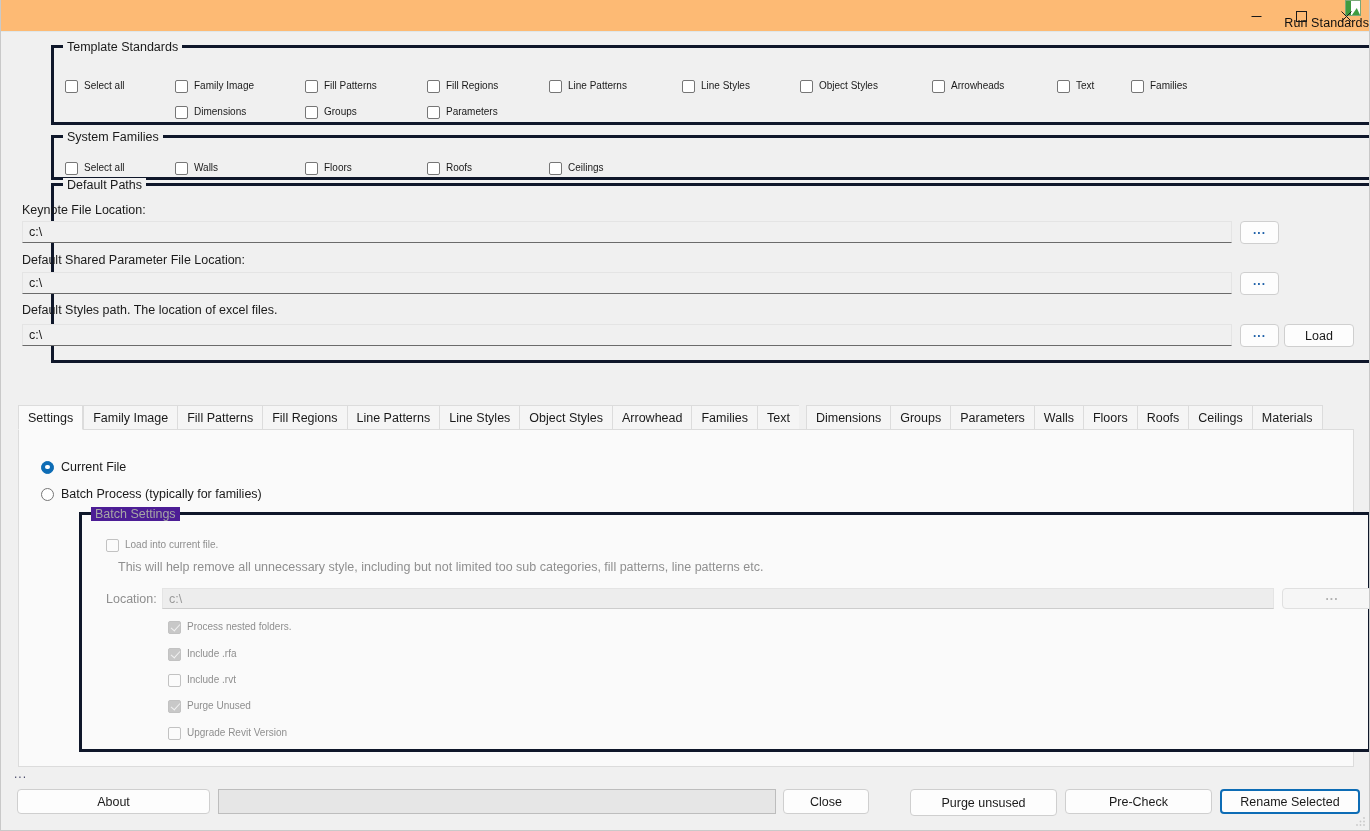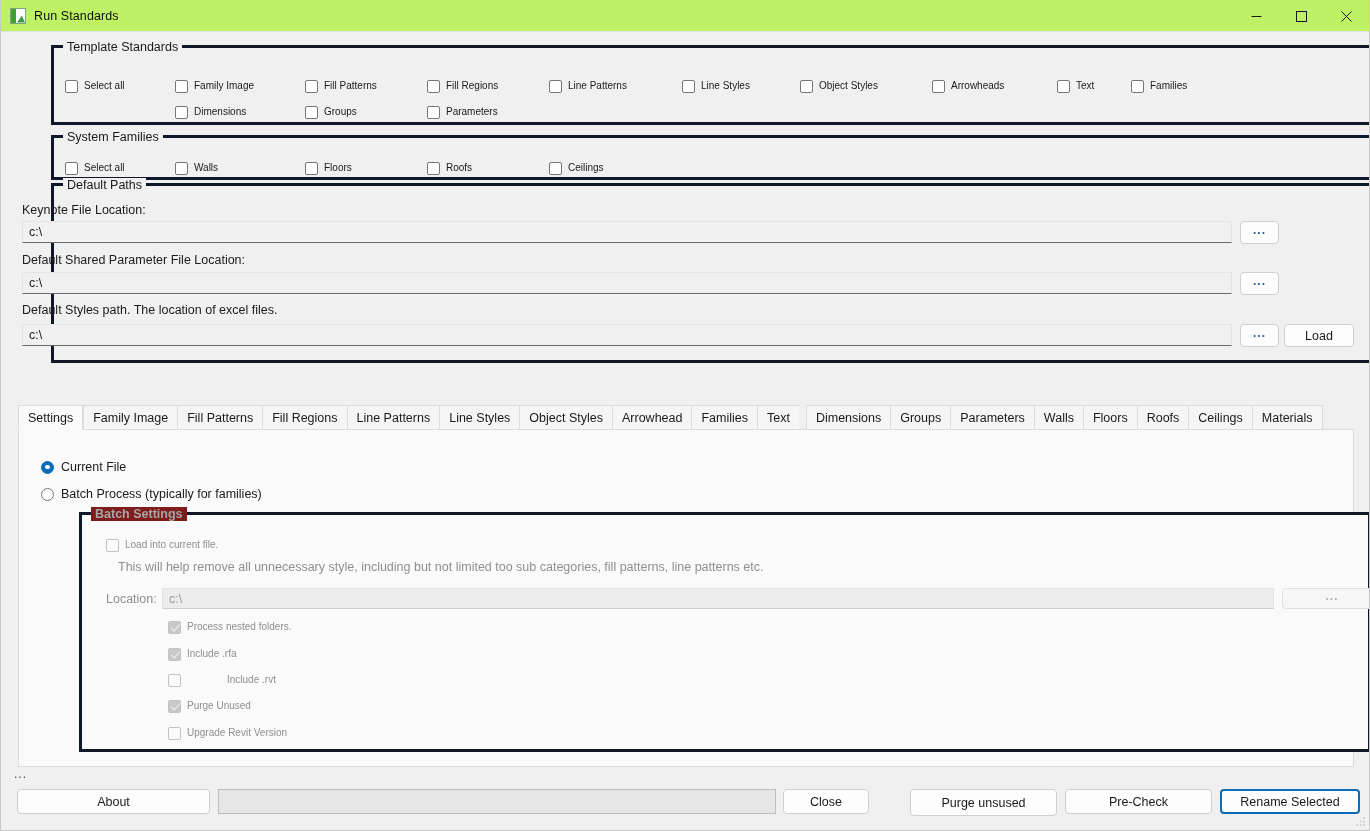--- a/index.html
+++ b/index.html
@@ -19,24 +19,25 @@
     background: #f0f0f0;
     border: 1px solid #c9c9c9;
     border-top: none;
     overflow: hidden;
   }
 
   
   .titlebar {
     position: relative;
     height: 32px;
-    background: #bef264;
+    background: #fdba74;
     display: flex;
-    align-items: center;
+    align-items: flex-end;
     border-bottom: 1px solid #dfe7ea;
+    flex-direction: column;
   }
   .title-icon {
     width: 16px; height: 16px;
     margin-left: 9px; margin-right: 8px;
     position: relative;
     background: #ffffff;
     border: 1px solid #7aa87a;
     flex: 0 0 auto;
   }
   .title-icon::before {
@@ -436,41 +437,41 @@
     <div class="rb sel" style="left:22px; top:30px;">
       <span class="circ"></span>
       <span>Current File</span>
     </div>
     <div class="rb" style="left:22px; top:57px;">
       <span class="circ"></span>
       <span>Batch Process (typically for families)</span>
     </div>
 
     <div class="groupbox disabled" style="left:22px; top:82px; width:1292px; height:240px; background:#fafafa;">
-      <div class="legend" style="background:#7f1d1d;font-weight:bold;">Batch Settings</div>
+      <div class="legend" style="background:#4c1d95;">Batch Settings</div>
 
       <div class="cb dis" style="left:24px; top:23px;text-align:right;">
         <span class="box"></span>
         <span>Load into current file.</span>
       </div>
       <div class="lbl dis" style="left:36px; top:45px;">This will help remove all unnecessary style, including but not limited too sub categories, fill patterns, line patterns etc.</div>
 
       <div class="lbl dis" style="left:24px; top:77px;">Location:</div>
       <input class="txtline dis" style="left: 80px; top: 73px; width: 1112px; height: 21px;" disabled="" value="c:\">
       <button class="btn dots dis" style="left:1200px; top:73px; width:100px; height:21px;">...</button>
 
       <div class="cb dis checked" style="left:86px; top:105px;">
         <span class="box"></span>
         <span>Process nested folders.</span>
       </div>
       <div class="cb dis checked" style="left:86px; top:132px;">
         <span class="box"></span>
         <span>Include .rfa</span>
       </div>
-      <div class="cb dis" style="left:86px; top:158px;gap:40px;">
+      <div class="cb dis" style="left:86px; top:158px;">
         <span class="box"></span>
         <span>Include .rvt</span>
       </div>
       <div class="cb dis checked" style="left:86px; top:184px;">
         <span class="box"></span>
         <span>Purge Unused</span>
       </div>
       <div class="cb dis" style="left:86px; top:211px;">
         <span class="box"></span>
         <span>Upgrade Revit Version</span>

